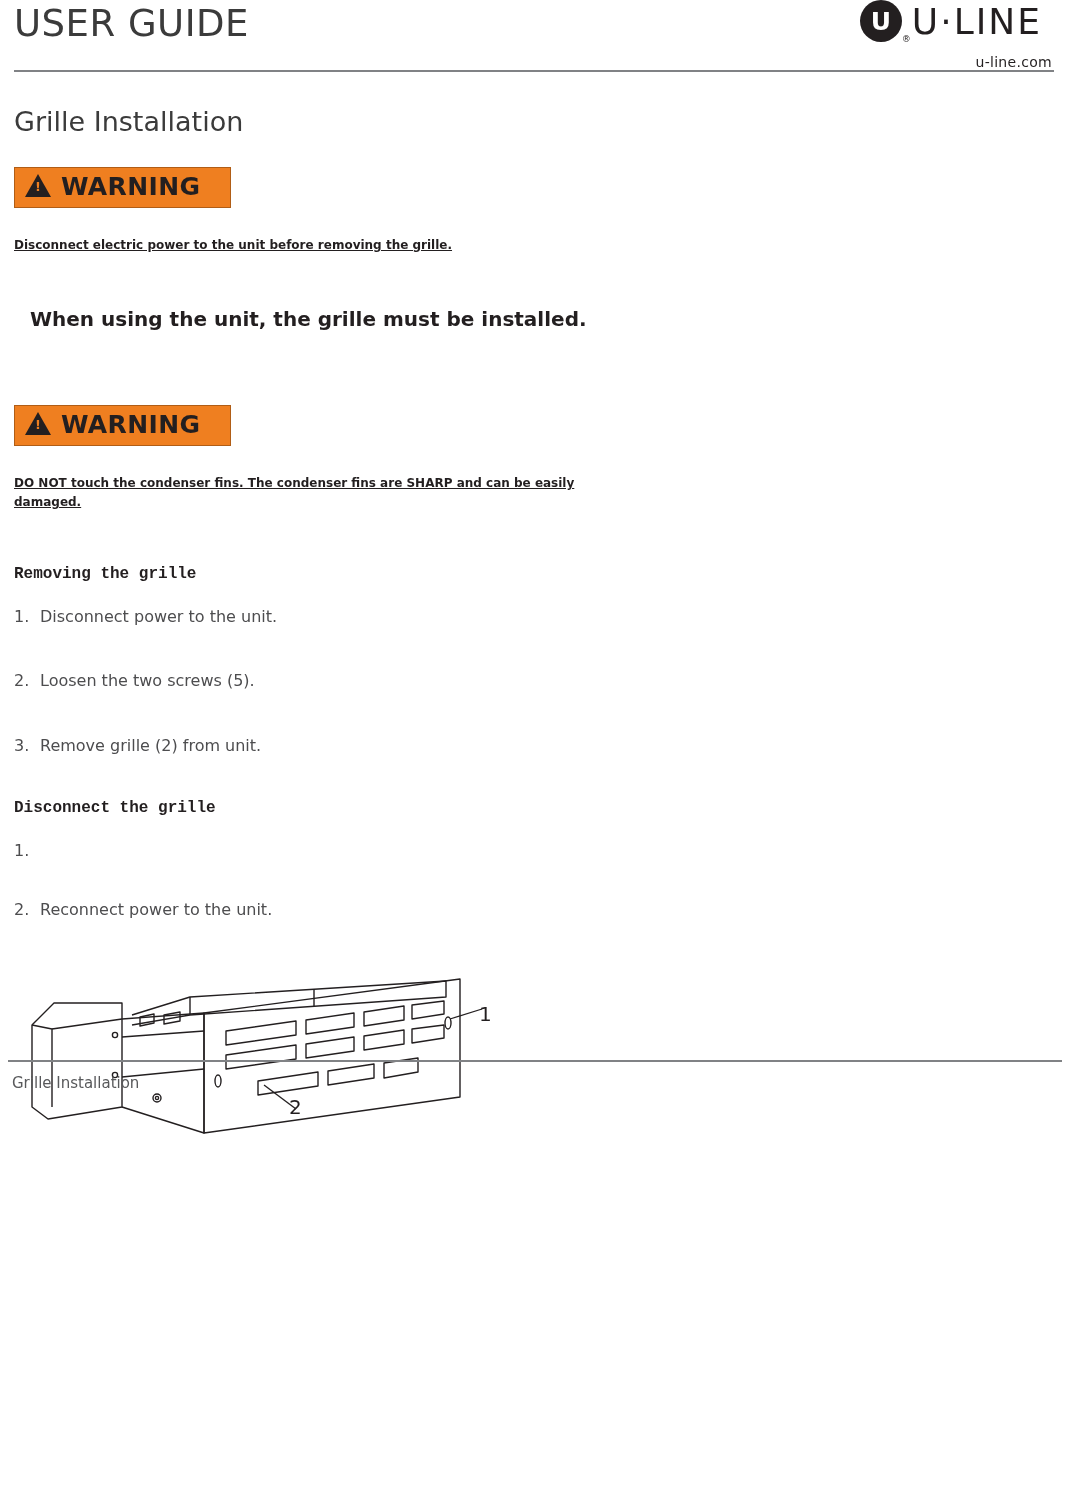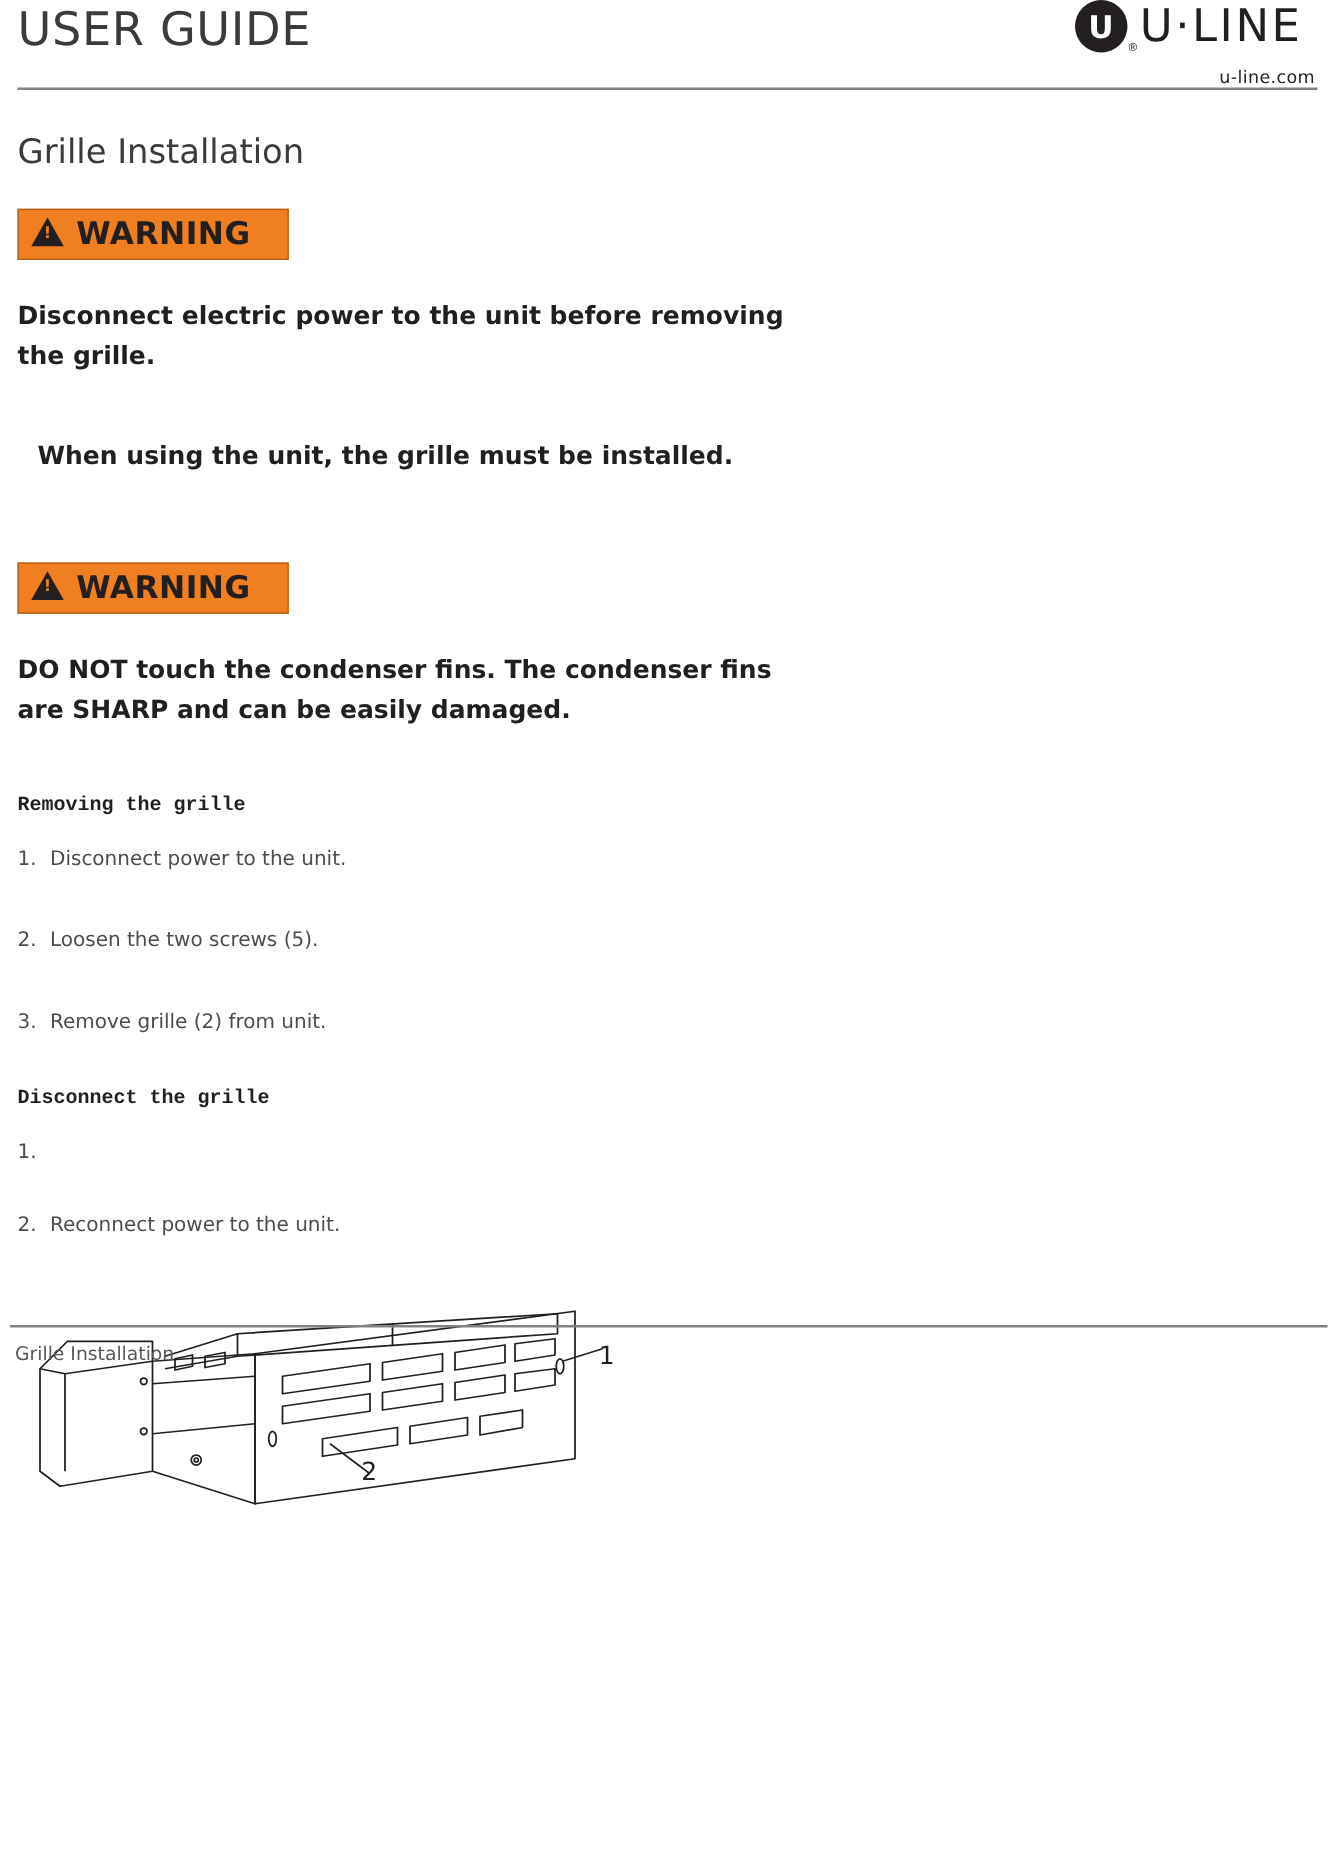--- a/index.html
+++ b/index.html
@@ -147,25 +147,26 @@
   }
   .warning-word {
     font-size: 25px;
     font-weight: 700;
     color: #231f20;
     letter-spacing: 0.4px;
     line-height: 1;
   }
 
   .warn-text {
-    font-size: 20px;
+    font-size: 12px;
     font-weight: 700;
     line-height: 1.6;
     margin: 28px 0 0 0;
     max-width: 620px;
+    text-decoration: underline;
   }
   .gap-lg { height: 36px; }
   .gap-xl { height: 52px; }
 
   .bold-note {
     font-size: 20px;
     font-weight: 700;
     margin: 16px;
   }
 

